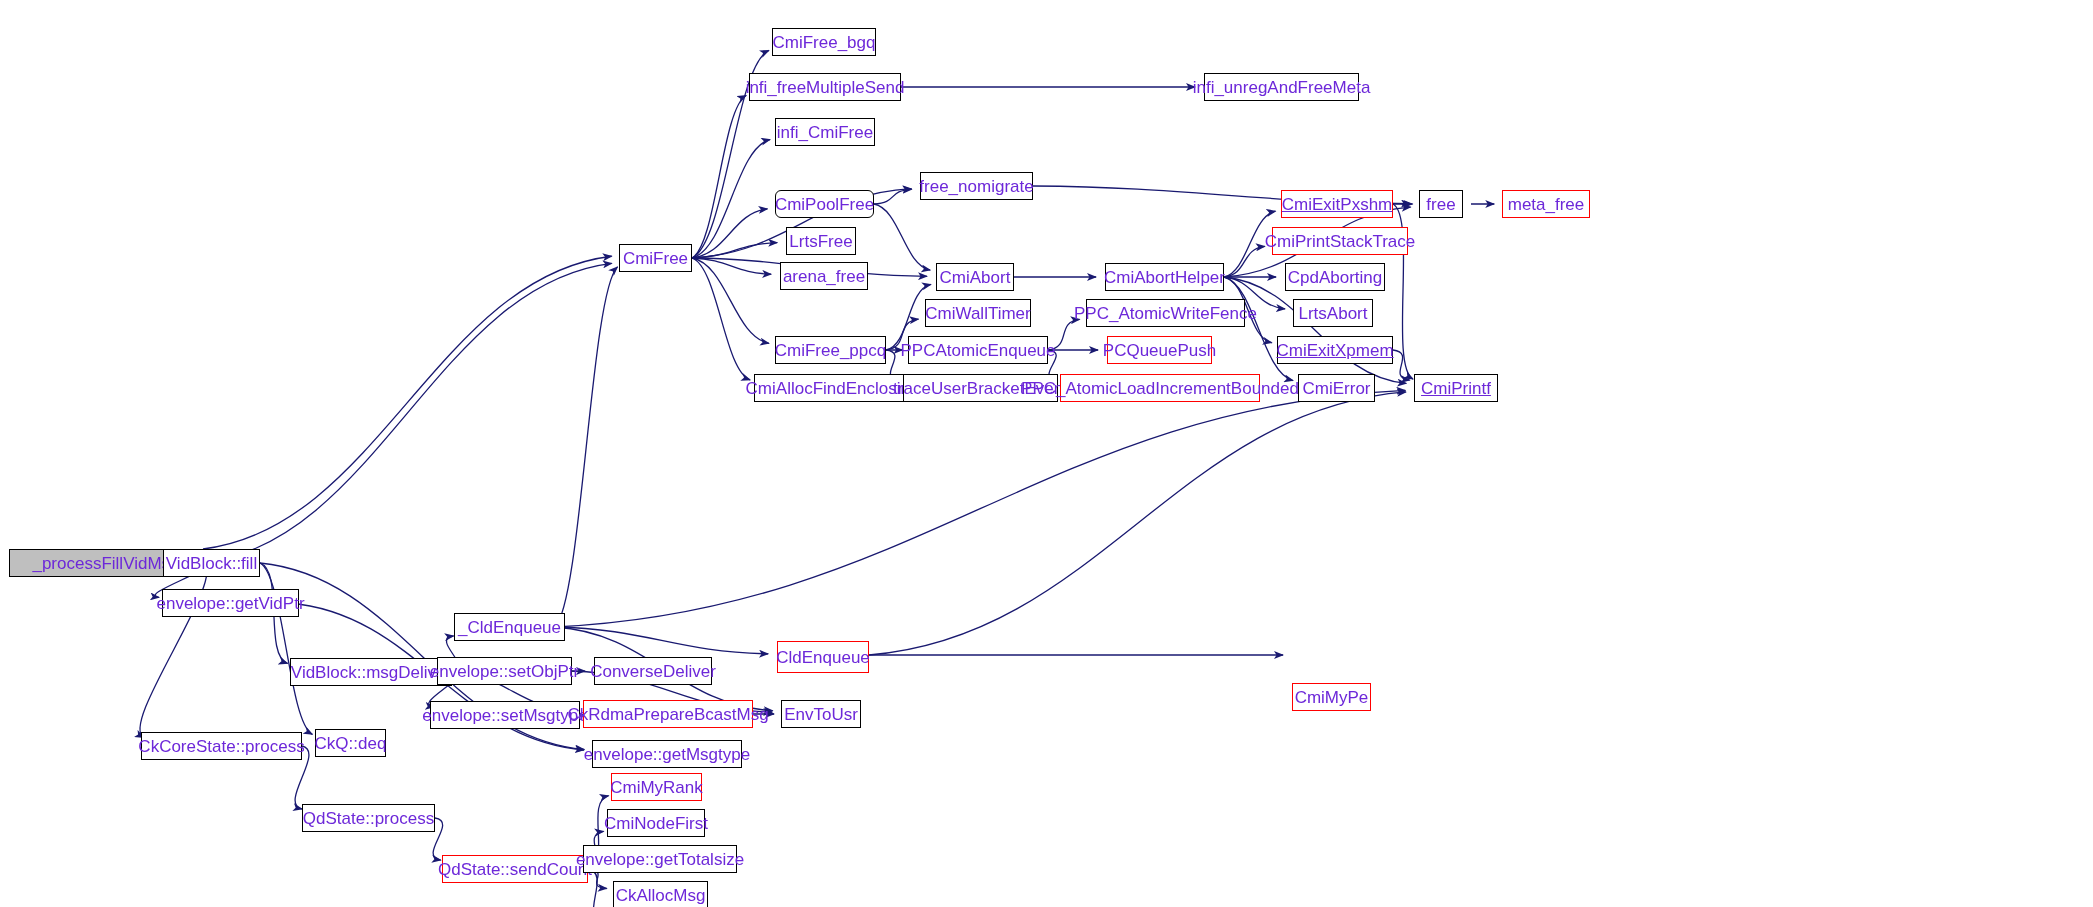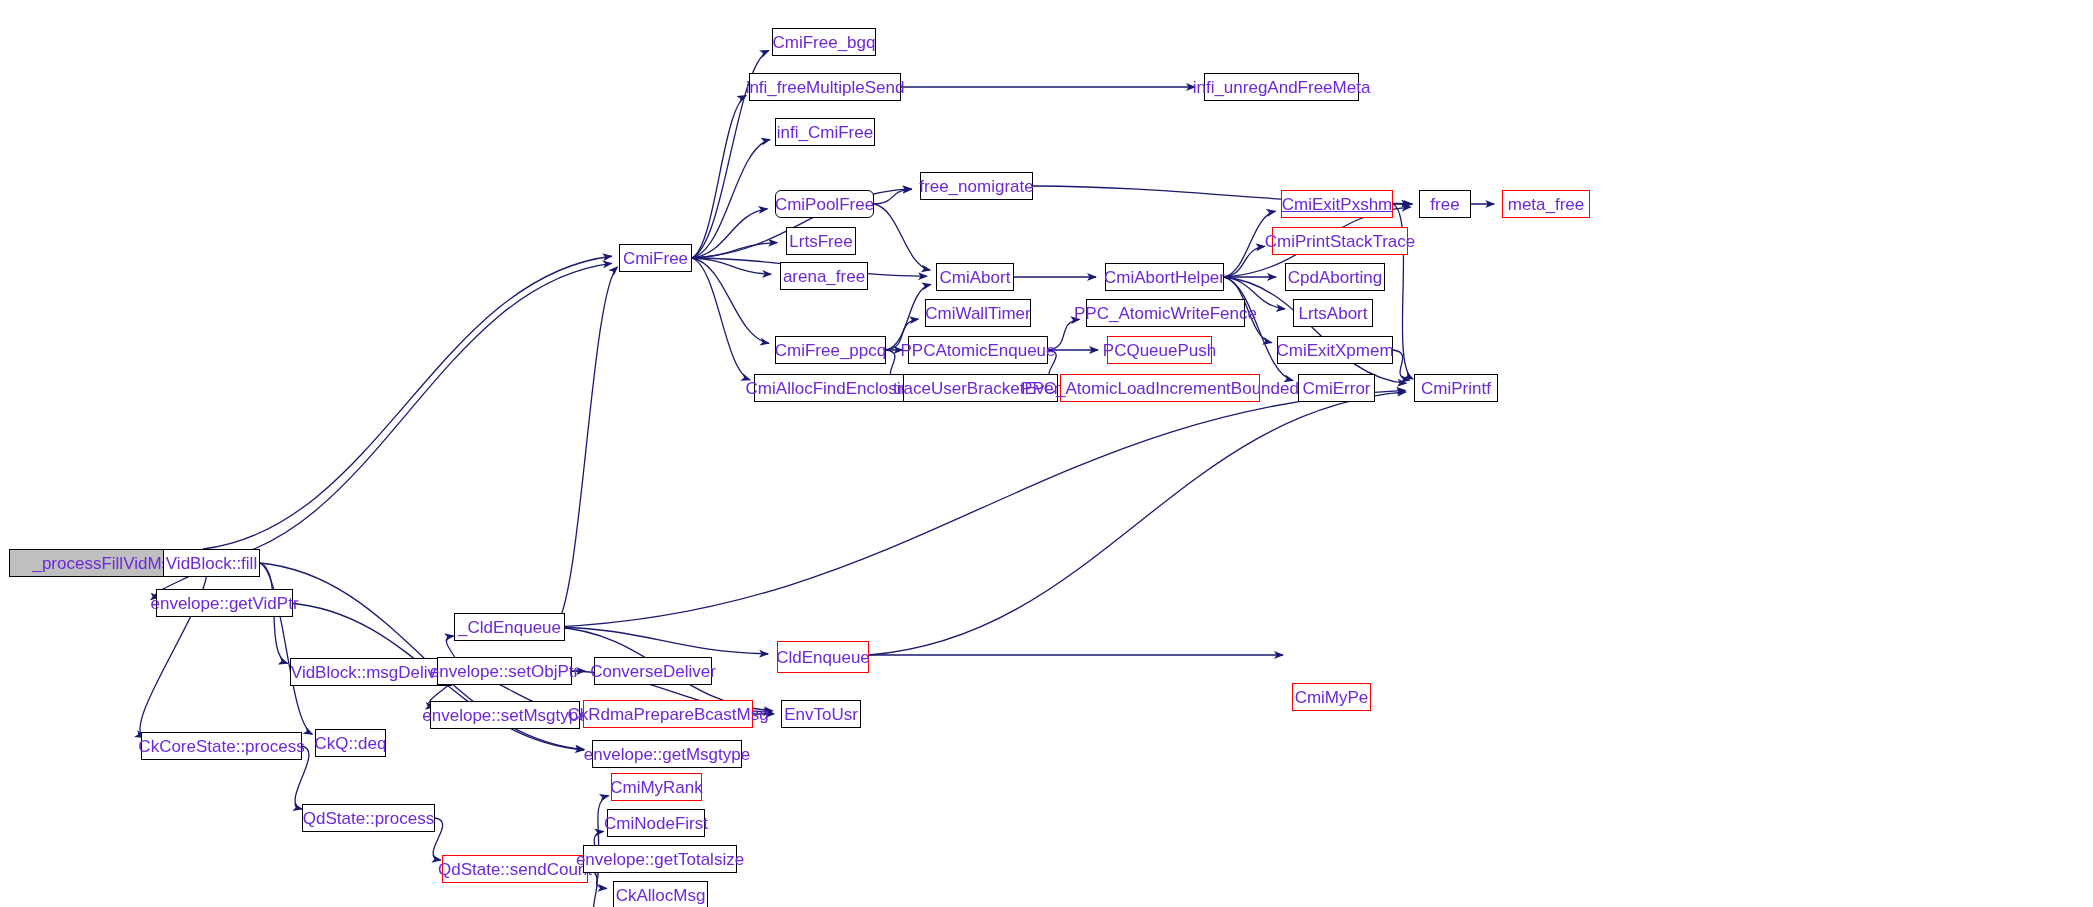--- a/index.html
+++ b/index.html
@@ -113,21 +113,21 @@
         <path d="M1471,204 C1495,204 1470.25,204 1494.25,204" marker-end="url(#ah)"></path>
       </g>
   </svg>
   <div id="node-layer">
       <div class="node root" style="left: 9px; top: 549px; width: 194px; height: 28px;">
         <span>_processFillVidMsg</span>
       </div>
       <div class="node" style="left: 163px; top: 549px; width: 97px; height: 28px;">
         <span>VidBlock::fill</span>
       </div>
-      <div class="node" style="left: 156px; top: 589px; width: 137px; height: 28px; text-align: center;">
+      <div class="node" style="left: 162px; top: 589px; width: 137px; height: 28px; text-align: center;">
         <span>envelope::getVidPtr</span>
       </div>
       <div class="node" style="left: 141px; top: 732px; width: 161px; height: 28px;">
         <span>CkCoreState::process</span>
       </div>
       <div class="node" style="left: 290px; top: 658px; width: 162px; height: 28px;">
         <span>VidBlock::msgDeliver</span>
       </div>
       <div class="node" style="left: 315px; top: 729px; width: 71px; height: 28px;">
         <span>CkQ::deq</span>
@@ -236,32 +236,32 @@
       </div>
       <div class="node red" style="left: 1272px; top: 227px; width: 136px; height: 28px;">
         <span>CmiPrintStackTrace</span>
       </div>
       <div class="node" style="left: 1285px; top: 263px; width: 100px; height: 28px;">
         <span>CpdAborting</span>
       </div>
       <div class="node" style="left: 1293px; top: 299px; width: 80px; height: 28px;">
         <span>LrtsAbort</span>
       </div>
-      <div class="node" style="left: 1277px; top: 336px; width: 116px; height: 28px;">
+      <div class="node" style="left: 1277px; top: 336px; width: 116px; height: 28px; text-decoration: underline;">
         <span>CmiExitXpmem</span>
       </div>
       <div class="node" style="left: 1298px; top: 374px; width: 77px; height: 28px;">
         <span>CmiError</span>
       </div>
       <div class="node red" style="left: 1292px; top: 641px; width: 79px; height: 28px; margin-top: 42px;">
         <span>CmiMyPe</span>
       </div>
-      <div class="node" style="left: 1414px; top: 374px; width: 84px; height: 28px;">
+      <div class="node" style="left: 1414px; top: 374px; width: 84px; height: 28px; text-decoration: underline;">
         <span>CmiPrintf</span>
       </div>
-      <div class="node" style="left: 1419px; top: 190px; width: 52px; height: 28px;">
+      <div class="node" style="left: 1419px; top: 190px; width: 44px; height: 28px;">
         <span>free</span>
       </div>
       <div class="node red" style="left: 1502px; top: 190px; width: 88px; height: 28px;">
         <span>meta_free</span>
       </div>
     </div>
 </div>
 
 </body></html>

